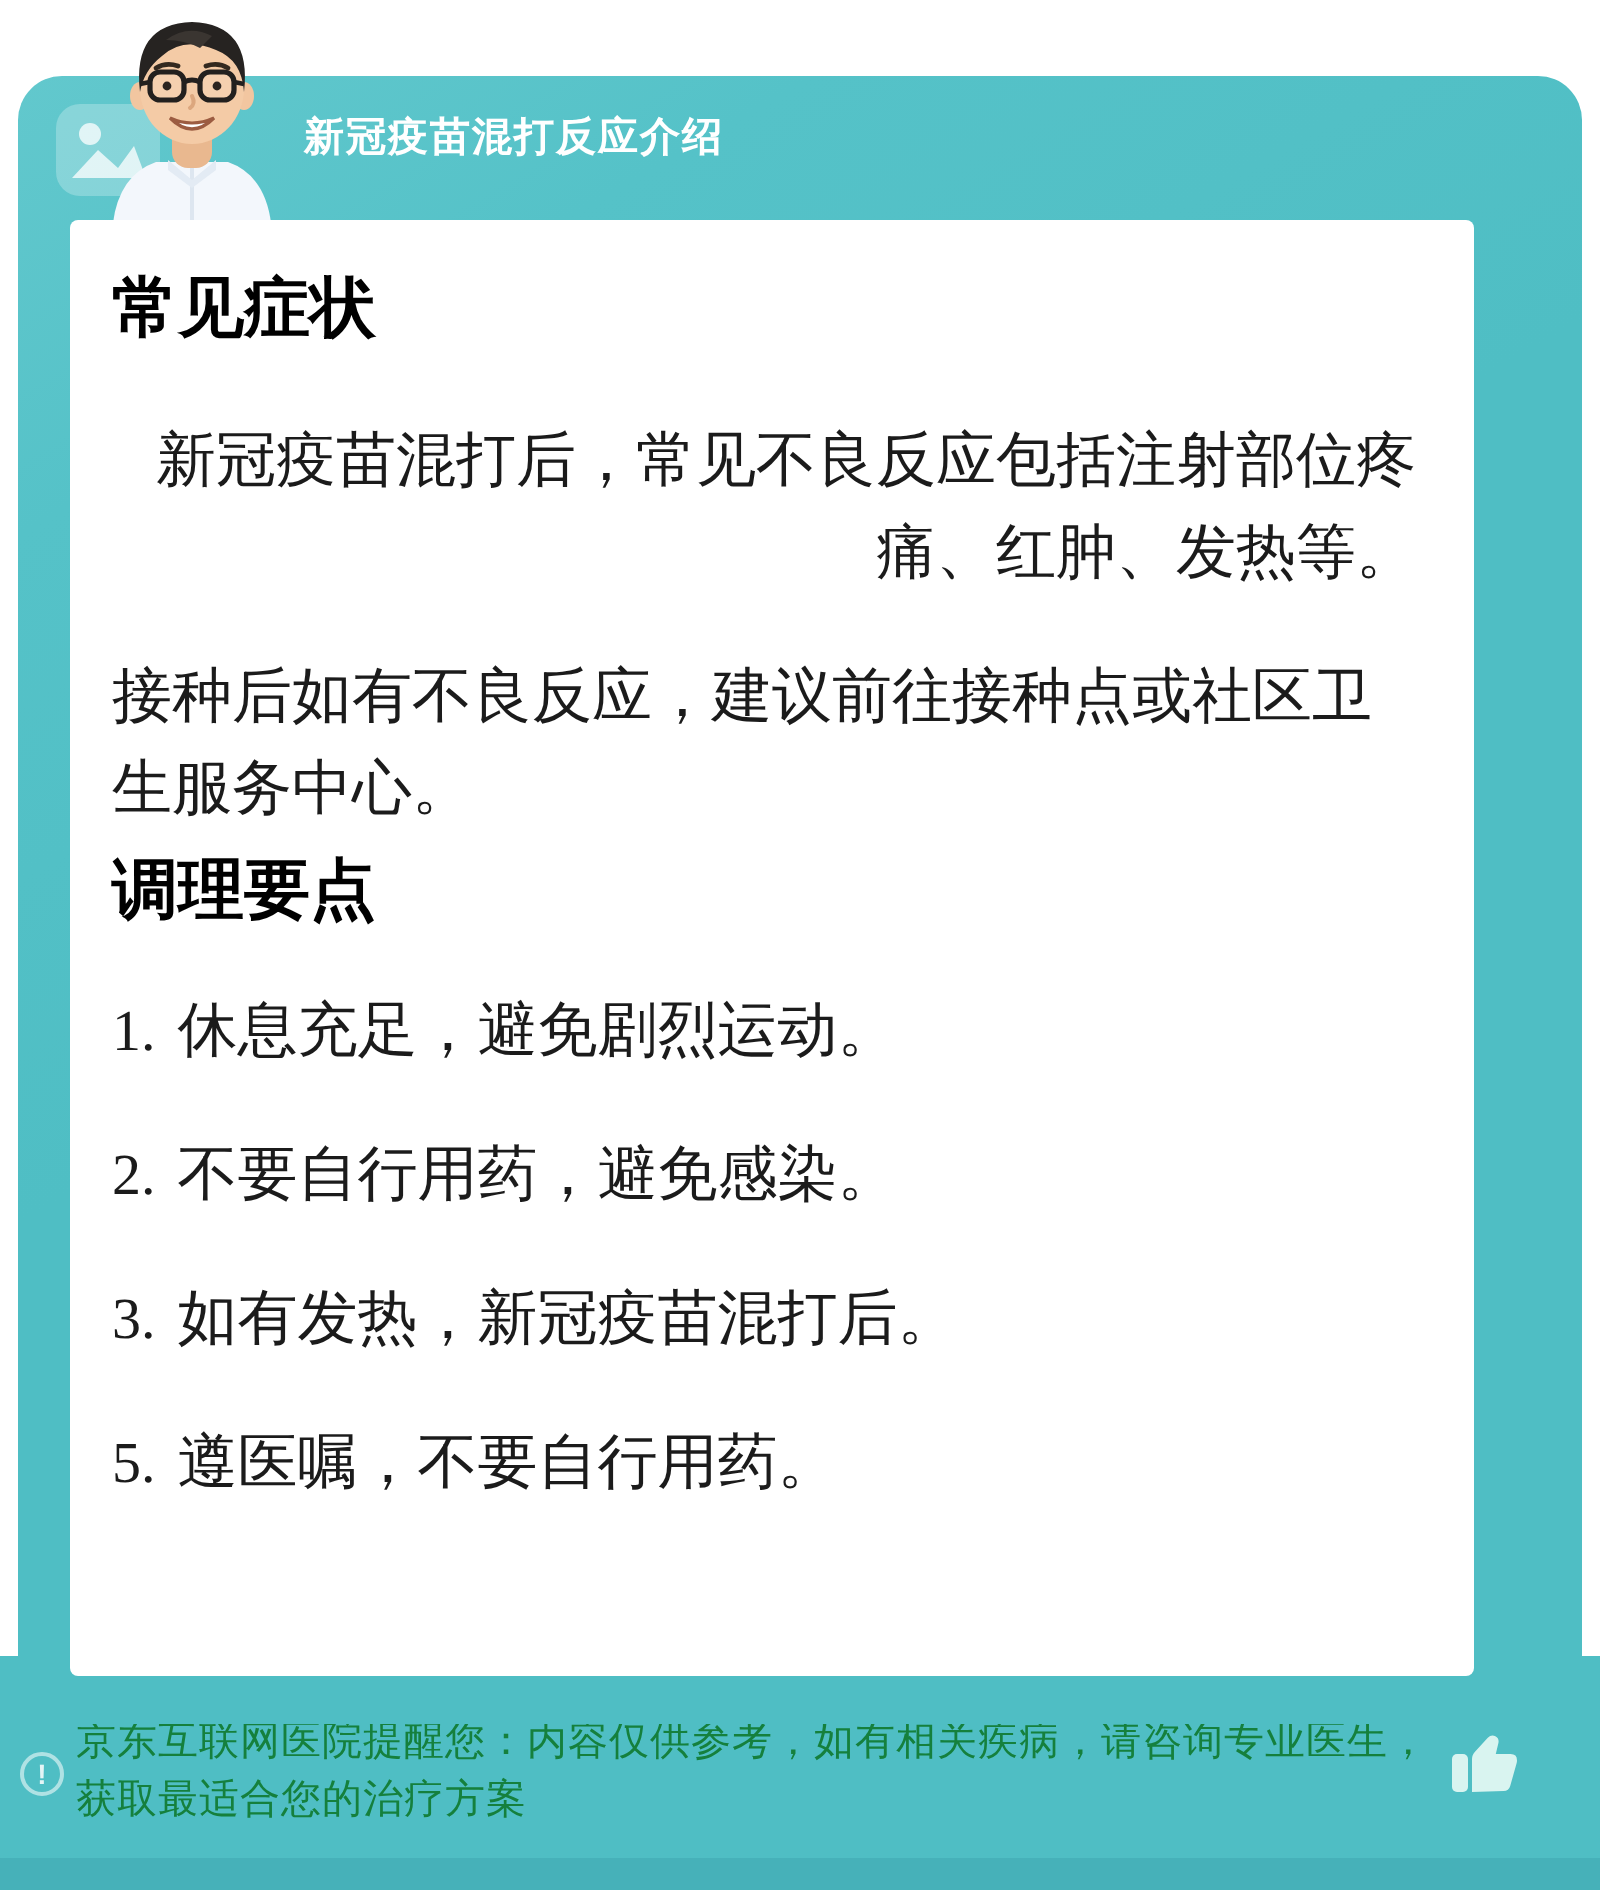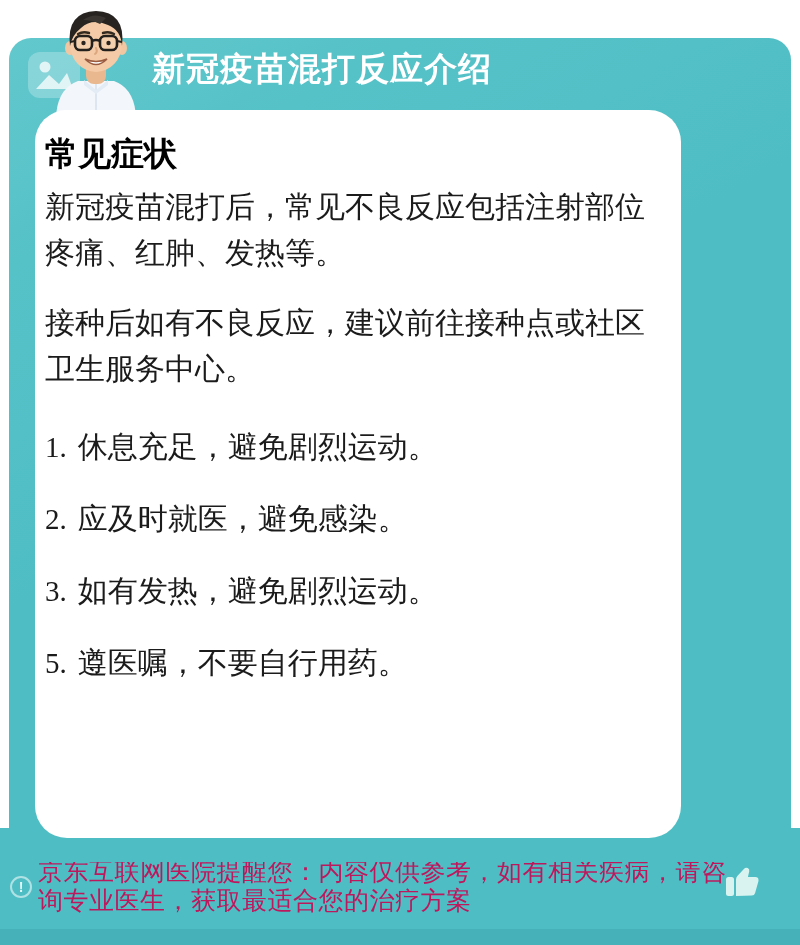--- a/index.html
+++ b/index.html
@@ -22,63 +22,63 @@
     background:#46B1B9;
   }
   .info-icon {
     position:absolute; left:10px; top:876px; width:22px; height:22px;
     border:2px solid rgba(255,255,255,0.55); border-radius:50%;
     color:rgba(255,255,255,0.85); font-size:14px; font-weight:bold;
     display:flex; align-items:center; justify-content:center; line-height:1;
   }
   .disclaimer {
     position:absolute; left:38px; top:857px; width:690px;
-    font-size:25px; line-height:29px; color:#be185d;
+    font-size:20px; line-height:29px; color:#15803d;
     letter-spacing:0.5px;
   }
   .thumb-icon {
     position:absolute; left:722px; top:864px; width:40px; height:36px;
     cursor:pointer;
   }
 
   
   .bubble {
     position:absolute; left:9px; top:38px; width:782px; height:824px;
     border-radius:22px;
     background:linear-gradient(150deg,#62C8CD 0%,#55C2C8 18%,#4FBEC4 45%);
   }
   .bubble-header { position:absolute; left:0; top:0; width:782px; height:72px; }
   .img-icon {
     position:absolute; left:19px; top:14px; width:52px; height:46px;
     background:rgba(255,255,255,0.25); border-radius:12px;
   }
   .page-title {
     position:absolute; left:143px; top:13px;
-    font-size:33px; line-height:36px; font-weight:bold; color:#ffffff;
+    font-size:20px; line-height:36px; font-weight:bold; color:#ffffff;
     letter-spacing:1px; white-space:nowrap;
   }
 
   
   .card {
     position:relative; z-index:4;
-    margin:72px 0 0 26px; width:646px; height:728px;
-    background:#ffffff; border-radius:32px;
-    padding:0 10px; overflow:hidden;
+    margin:72px 0 0 26px; width:702px; height:728px;
+    background:#ffffff; border-radius:4px;
+    padding:0 21px; overflow:hidden;
   }
   .card h2 {
     font-size:33px; line-height:36px; font-weight:bold; color:#000000;
   }
   .h-1 { margin-top:26px; }
   .h-2 { margin-top:14px; }
   .h-3 { margin-top:9px; }
   .card p.body-text {
     font-size:30px; line-height:46px; color:#1B1B1B; max-width:652px;
   }
-  .p-1 { margin-top:12px; }
-  .p-2 { margin-top:26px;font-family:Liberation Mono, monospace; }
+  .p-1 { margin-top:36px;text-align:right; }
+  .p-2 { margin-top:26px; }
   .card ol { list-style:none; margin-top:23px; }
   .card ol li {
     font-size:30px; line-height:59px; color:#1B1B1B; margin-bottom:12px;
   }
   .card ol li .num {
     font-family:"Liberation Serif","DejaVu Serif",serif;
     font-size:29px; margin-right:11px;
   }
 
   
@@ -116,29 +116,30 @@
       </div>
       <h1 class="page-title">新冠疫苗混打反应介绍</h1>
     </div>
 
     <div class="card">
       <h2 class="h-1">常见症状</h2>
       <p class="body-text p-1">新冠疫苗混打后，常见不良反应包括注射部位疼痛、红肿、发热等。</p>
 
       <p class="body-text p-2">接种后如有不良反应，建议前往接种点或社区卫生服务中心。</p>
 
+      <h2 class="h-3">调理要点</h2>
       <ol>
         <li>
           <span class="num">1.</span><span>休息充足，避免剧烈运动。</span>
         </li>
         <li>
-          <span class="num">2.</span><span>应及时就医，避免感染。</span>
+          <span class="num">2.</span><span>不要自行用药，避免感染。</span>
         </li>
         <li>
-          <span class="num">3.</span><span>如有发热，避免剧烈运动。</span>
+          <span class="num">3.</span><span>如有发热，新冠疫苗混打后。</span>
         </li>
         <li>
           <span class="num">5.</span><span>遵医嘱，不要自行用药。</span>
         </li>
       </ol>
     </div>
   </div>
 
   <div class="avatar">
     <svg width="92" height="110" viewBox="0 0 92 110">

